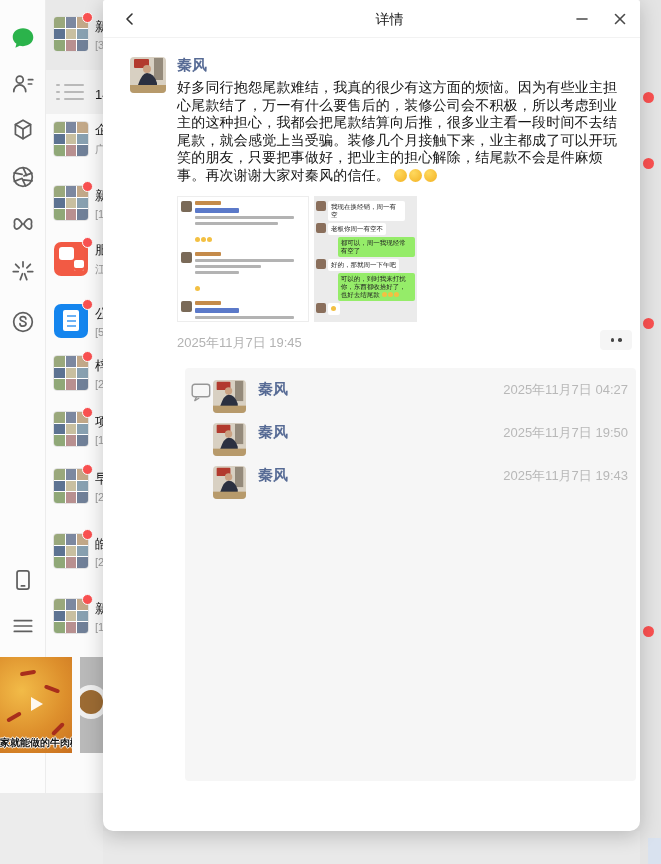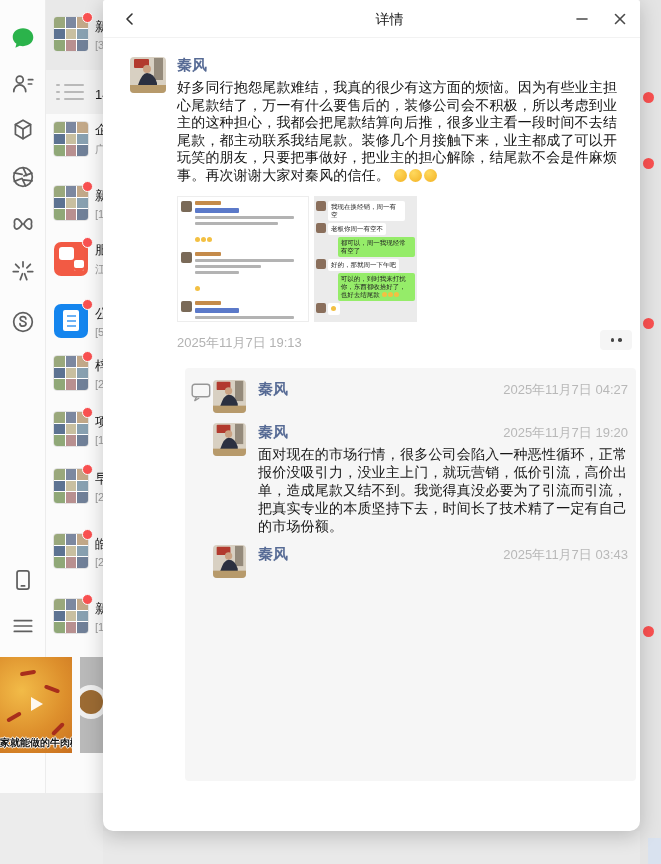--- a/index.html
+++ b/index.html
@@ -413,21 +413,21 @@
       <svg viewBox="0 0 36 36" width="36" height="36">
           <rect width="36" height="36" fill="#d8d0c2"></rect>
           <rect x="4" y="2" width="15" height="9" rx="1" fill="#b23a2e"></rect>
           <rect x="24" y="1" width="9" height="22" fill="#948a7b"></rect>
           <circle cx="17" cy="12" r="4" fill="#caa283"></circle>
           <path d="M8 28 Q12 16 17 16 Q24 16 27 26 L27 31 L8 31 Z" fill="#2b3040"></path>
           <rect x="0" y="28" width="36" height="8" fill="#b79a6b"></rect>
         </svg>
     </div>
     <div class="p-name">秦风</div>
-    <div class="p-text"><span>好多同行抱怨尾款难结，我真的很少有这方面的烦恼。因为有些业主担心尾款结了，万一有什么要售后的，装修公司会不积极，所以考虑到业主的这种担心，我都会把尾款结算向后推，很多业主看一段时间不去结尾款，都主动联系我结尾款。装修几个月接触下来，业主都成了可以开玩笑的朋友，只要把事做好，把业主的担心解除，结尾款不会是件麻烦事。再次谢谢大家对秦风的信任。</span>
+    <div class="p-text"><span>好多同行抱怨尾款难结，我真的很少有这方面的烦恼。因为有些业主担心尾款结了，万一有什么要售后的，装修公司会不积极，所以考虑到业主的这种担心，我都会把尾款结算向后推，很多业主看一段时间不去结尾款，就会感觉上当受骗。装修几个月接触下来，业主都成了可以开玩笑的朋友，只要把事做好，把业主的担心解除，结尾款不会是件麻烦事。再次谢谢大家对秦风的信任。</span>
       <i class="edot"></i><i class="edot"></i><i class="edot"></i>
     </div>
 
     <div class="p-imgs">
 
       <div class="shot">
         <div class="sc-block">
             <div class="sc-av"></div>
             <div class="sc-lines"><i class="nm"></i><i class="bl"></i><i class="w90"></i><i class="w75"></i><span class="sdot"></span><span class="sdot"></span><span class="sdot"></span></div>
           </div>
@@ -464,21 +464,21 @@
         <div class="wc-row right">
             <div class="wc-bub"><span>可以的，到时我来打扰你，东西都收拾好了，也好去结尾款</span> <span class="sdot"></span><span class="sdot"></span><span class="sdot"></span></div>
           </div>
         <div class="wc-row">
             <div class="wc-av"></div>
             <div class="wc-bub"><span class="sdot"></span></div>
           </div>
       </div>
     </div>
 
-    <div class="p-time">2025年11月7日 19:13</div>
+    <div class="p-time">2025年11月7日 19:45</div>
     <div class="morebtn">
         <i></i>
         <i></i>
       </div>
 
     <div class="c-card">
       <div class="bubico">
         <svg width="20" height="19" viewBox="0 0 20 19">
             <rect x="1.2" y="1.2" width="17.5" height="12.6" rx="2.6" fill="none" stroke="#969696" stroke-width="1.4"></rect>
             <path d="M5.5 13.8 L3.8 17.6 L8.2 15" fill="none" stroke="#969696" stroke-width="1.4" stroke-linejoin="round"></path>
@@ -511,40 +511,39 @@
               <rect x="4" y="2" width="15" height="9" rx="1" fill="#b23a2e"></rect>
               <rect x="24" y="1" width="9" height="22" fill="#948a7b"></rect>
               <circle cx="17" cy="12" r="4" fill="#caa283"></circle>
               <path d="M8 28 Q12 16 17 16 Q24 16 27 26 L27 31 L8 31 Z" fill="#2b3040"></path>
               <rect x="0" y="28" width="36" height="8" fill="#b79a6b"></rect>
             </svg>
         </div>
         <div class="c-body">
           <div class="c-head">
               <span class="c-name">秦风</span>
-              <span class="c-time">2025年11月7日 19:20</span>
+              <span class="c-time">2025年11月7日 19:50</span>
             </div>
-          <div class="c-text">面对现在的市场行情，很多公司会陷入一种恶性循环，正常报价没吸引力，没业主上门，就玩营销，低价引流，高价出单，造成尾款又结不到。我觉得真没必要为了引流而引流，把真实专业的本质坚持下去，时间长了技术精了一定有自己的市场份额。</div>
         </div>
       </div>
 
       <div class="comment">
         <div class="c-av qf-avatar">
           <svg viewBox="0 0 36 36" width="33" height="33">
               <rect width="36" height="36" fill="#d8d0c2"></rect>
               <rect x="4" y="2" width="15" height="9" rx="1" fill="#b23a2e"></rect>
               <rect x="24" y="1" width="9" height="22" fill="#948a7b"></rect>
               <circle cx="17" cy="12" r="4" fill="#caa283"></circle>
               <path d="M8 28 Q12 16 17 16 Q24 16 27 26 L27 31 L8 31 Z" fill="#2b3040"></path>
               <rect x="0" y="28" width="36" height="8" fill="#b79a6b"></rect>
             </svg>
         </div>
         <div class="c-body">
           <div class="c-head">
               <span class="c-name">秦风</span>
-              <span class="c-time">2025年11月7日 03:43</span>
+              <span class="c-time">2025年11月7日 19:43</span>
             </div>
         </div>
       </div>
     </div>
   </div>
 
 </div>
 
 </body></html>

